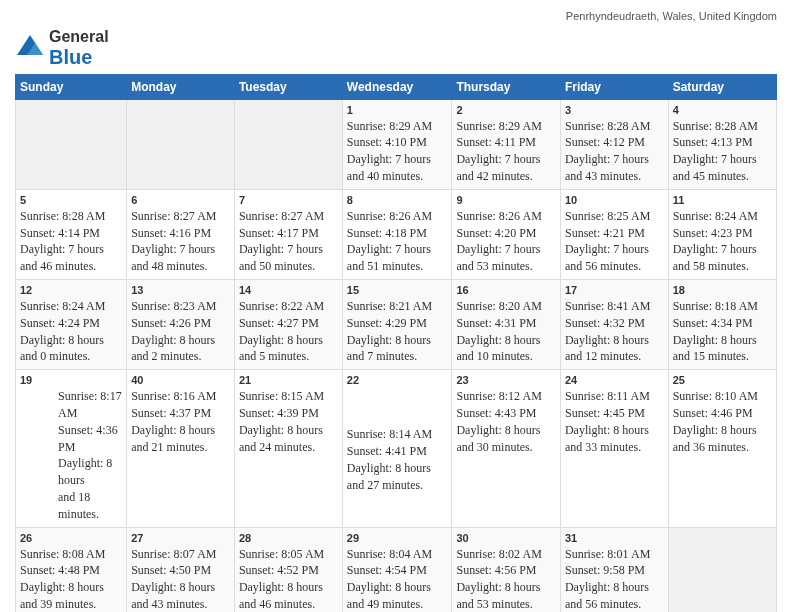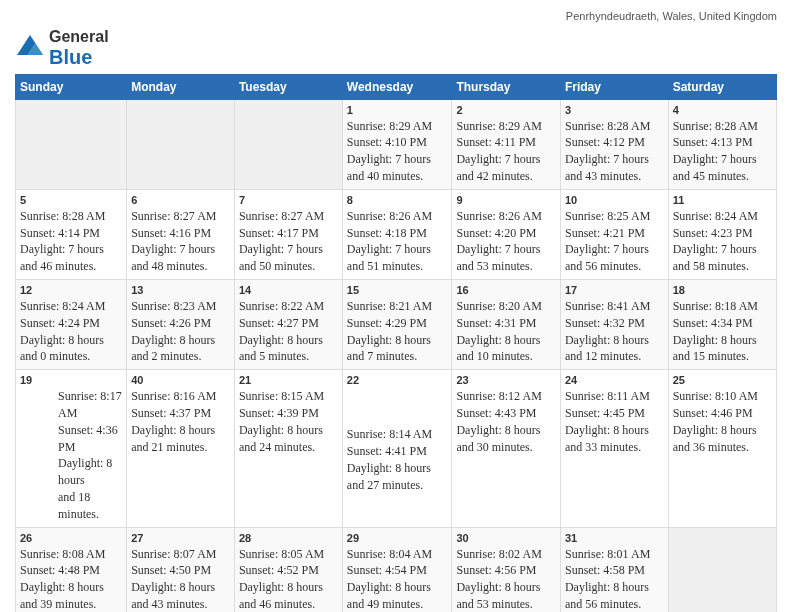--- a/index.html
+++ b/index.html
@@ -356,21 +356,21 @@
           <td>
             <span class="day-number">30</span>
             <div class="day-info" style="white-space: pre-line;">Sunrise: 8:02 AM
 Sunset: 4:56 PM
 Daylight: 8 hours
 and 53 minutes.</div>
           </td>
           <td>
             <span class="day-number">31</span>
             <div class="day-info" style="white-space: pre-line;">Sunrise: 8:01 AM
-Sunset: 4:58 PM
+Sunset: 9:58 PM
 Daylight: 8 hours
 and 56 minutes.</div>
           </td>
           <td class="empty-cell"></td>
         </tr>
       </tbody>
   </table>
 </div>
 
 </body></html>

